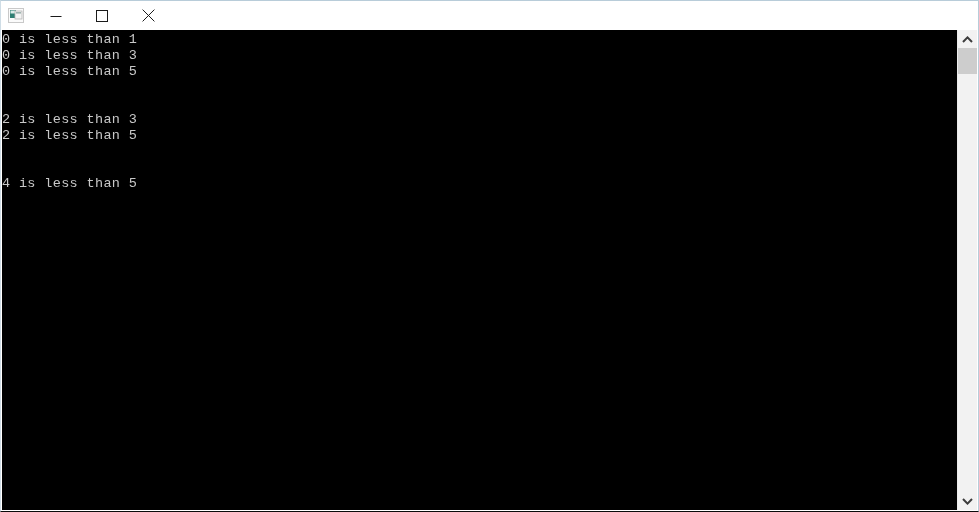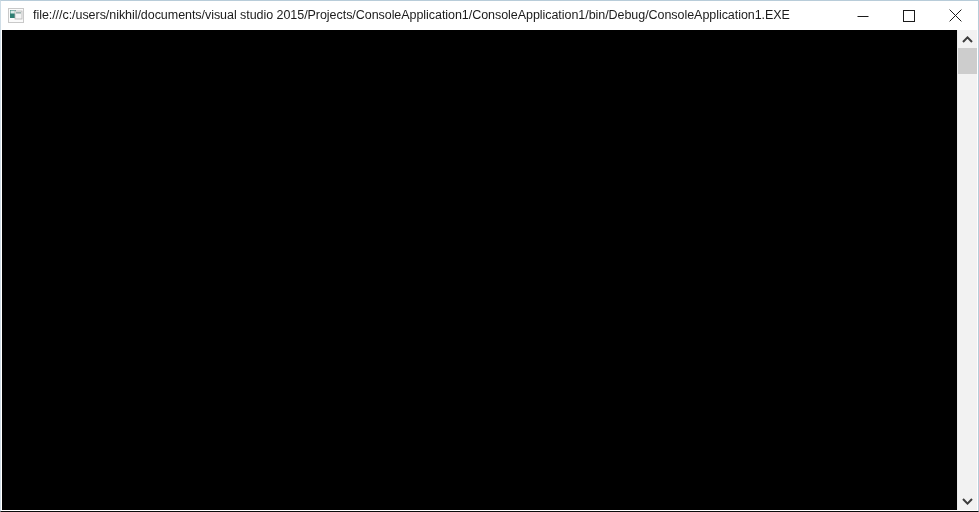--- a/index.html
+++ b/index.html
@@ -174,21 +174,20 @@
     <span id="window-icon">
       <svg width="16" height="15" viewBox="0 0 16 15">
         <rect x="0.5" y="0.5" width="15" height="14" fill="#fbfbfb" stroke="#c9c9c9"></rect>
         <rect x="2" y="2" width="6" height="8" fill="#2f7f73"></rect>
         <rect x="2.5" y="2.5" width="5" height="3" fill="#d8ece8"></rect>
         <rect x="7" y="3" width="7" height="8" fill="#f4f4f4" stroke="#b5b5b5" stroke-width="0.8"></rect>
         <rect x="8" y="4" width="5" height="1.6" fill="#9fb4b0"></rect>
       </svg>
     </span>
 
-    <span id="title-text">file:///c:/users/nikhil/documents/visual studio 2015/Projects/ConsoleApplication1/ConsoleApplication1/bin/Debug/ConsoleApplication1.EXE</span>
 
     <button class="win-btn">
       <span>
         <svg width="12" height="12" viewBox="0 0 12 12">
           <line x1="0.5" y1="6.5" x2="11.5" y2="6.5" stroke="#1b1b1b" stroke-width="1"></line>
         </svg>
       </span>
     </button>
 
     <button class="win-btn">
@@ -203,20 +202,30 @@
       <span>
         <svg width="13" height="13" viewBox="0 0 13 13">
           <line x1="0.6" y1="0.6" x2="12.4" y2="12.4" stroke="#1b1b1b" stroke-width="1"></line>
           <line x1="12.4" y1="0.6" x2="0.6" y2="12.4" stroke="#1b1b1b" stroke-width="1"></line>
         </svg>
       </span>
     </button>
   </div>
 
   <div id="console-area">
+    <pre id="console-text">0 is less than 1
+0 is less than 3
+0 is less than 5
+
+
+2 is less than 3
+2 is less than 5
+
+
+4 is less than 5</pre>
 
   </div>
 
   <div id="scrollbar">
 
     <div class="scroll-arrow" id="scroll-up">
       <span>
         <svg width="11" height="7" viewBox="0 0 11 7">
           <path d="M1 6 L5.5 1.4 L10 6" fill="none" stroke="#3c3c3c" stroke-width="2"></path>
         </svg>

